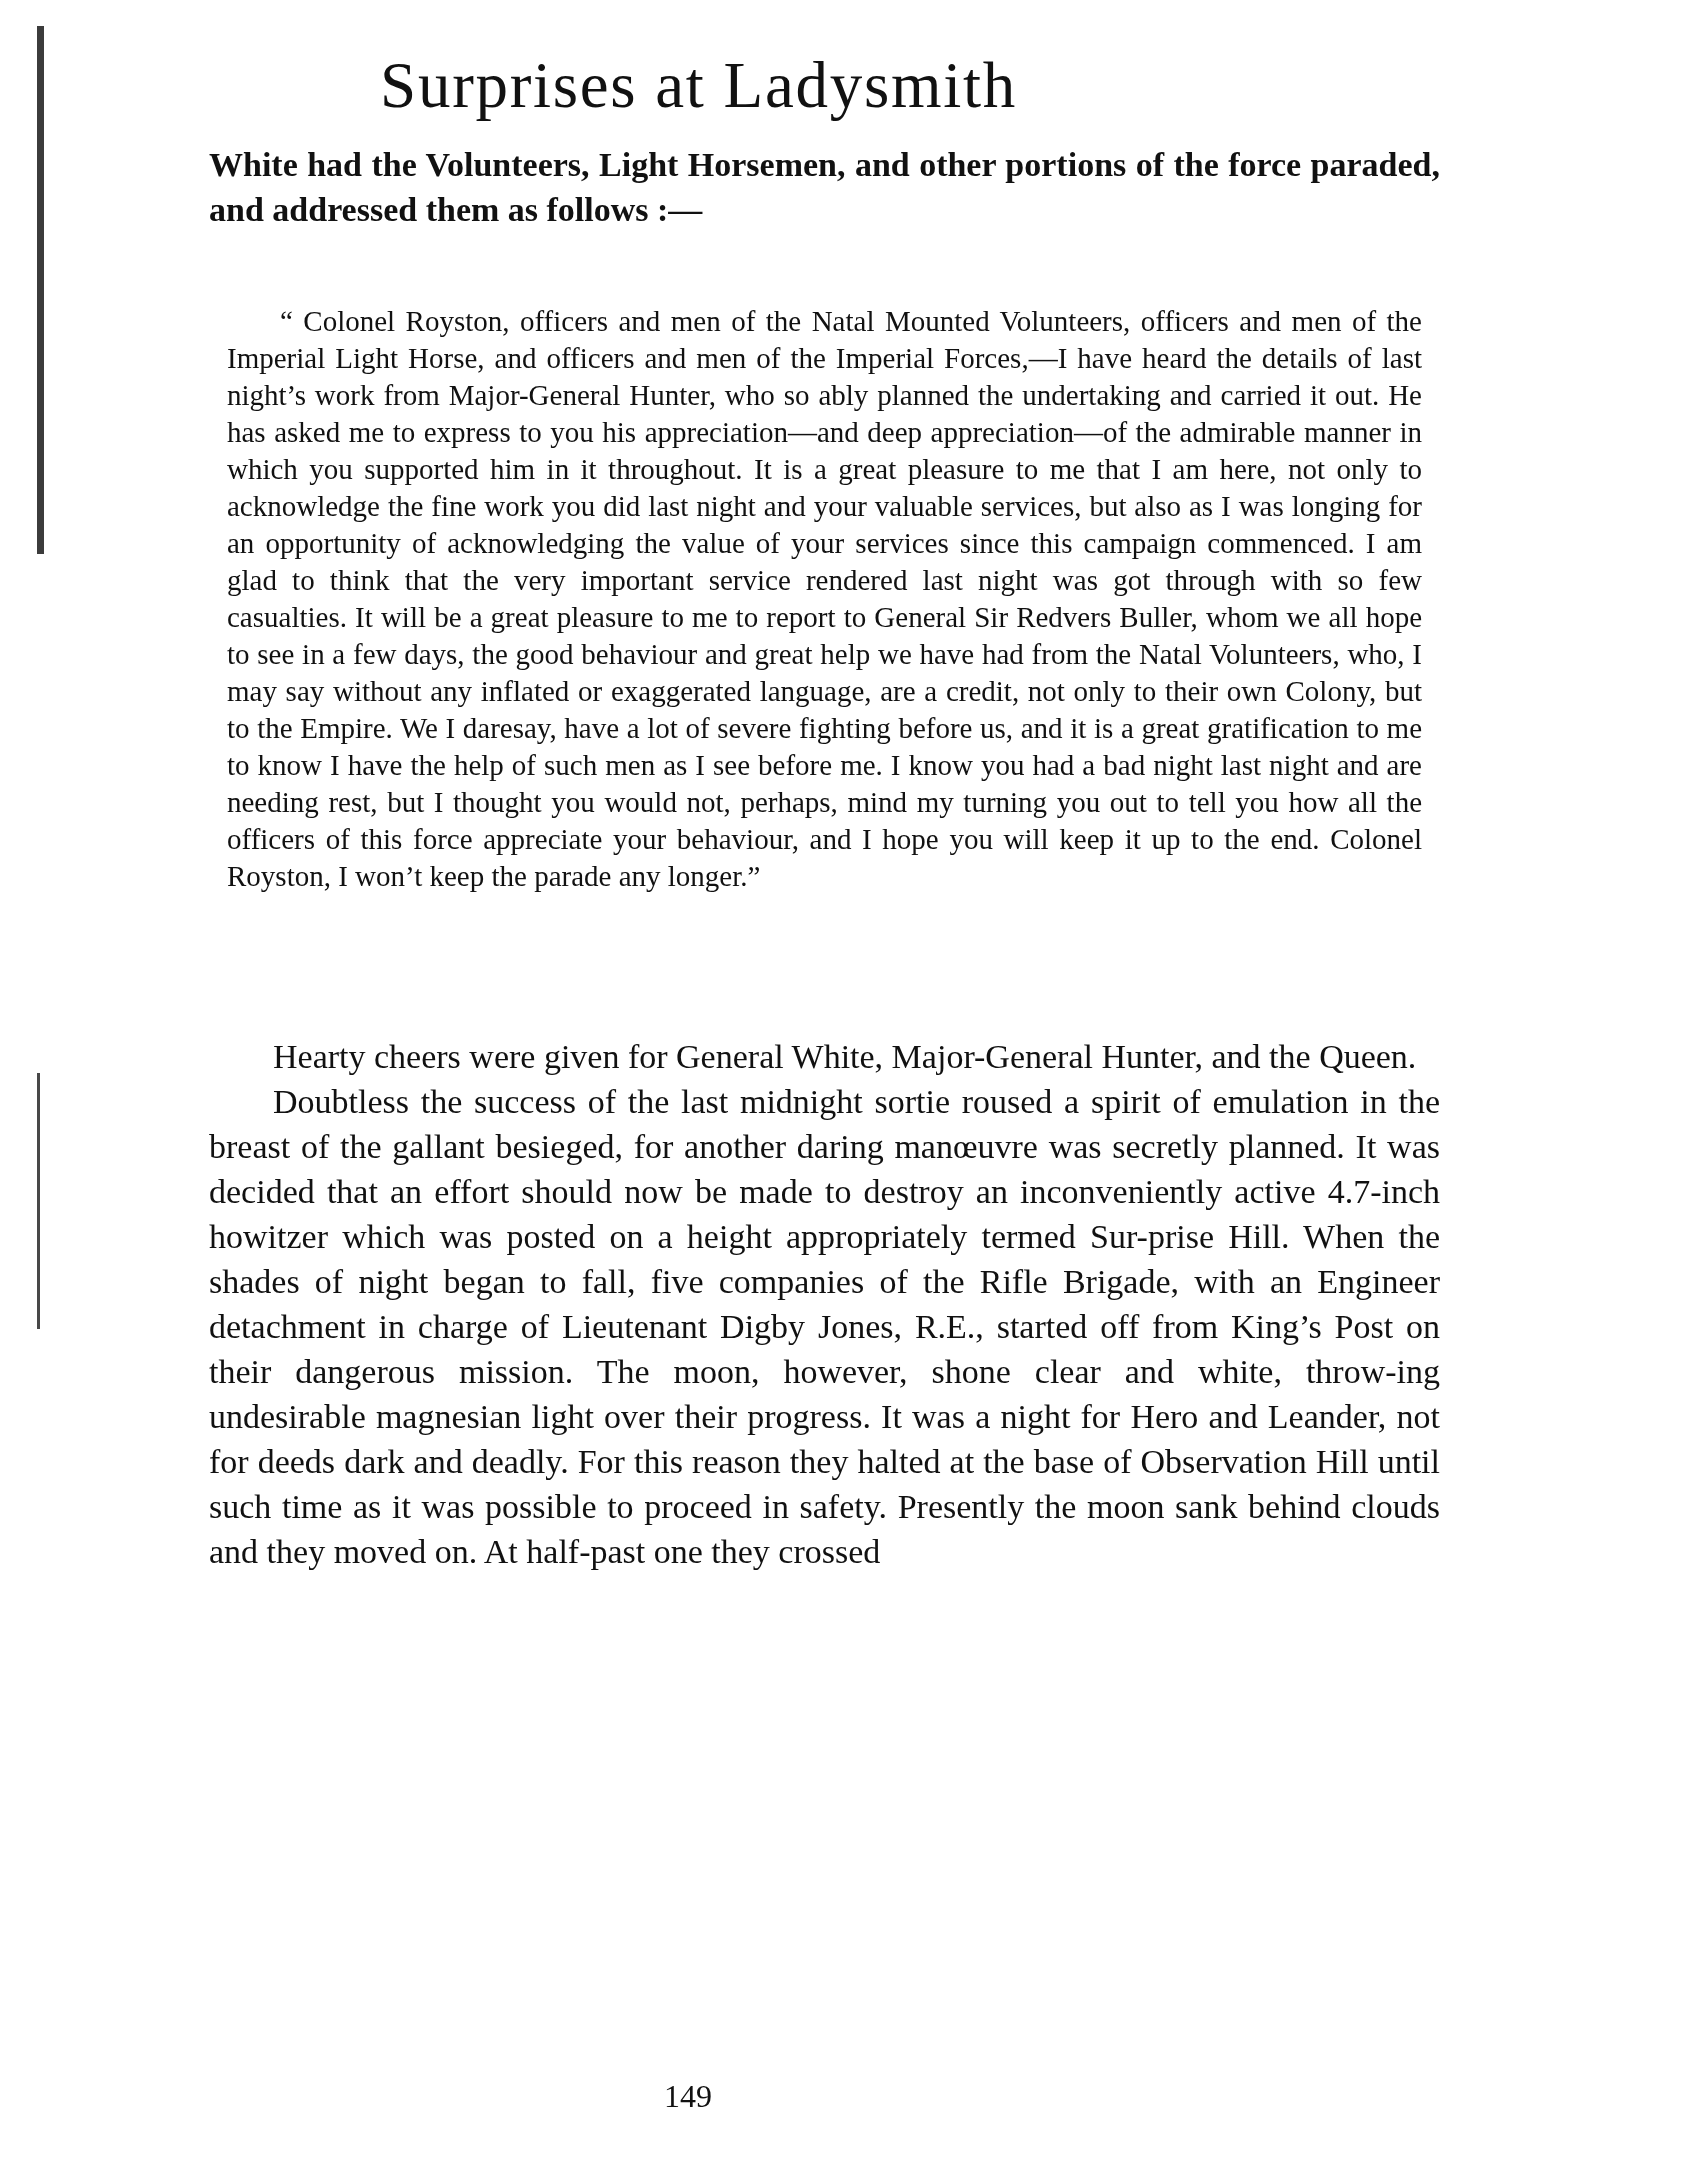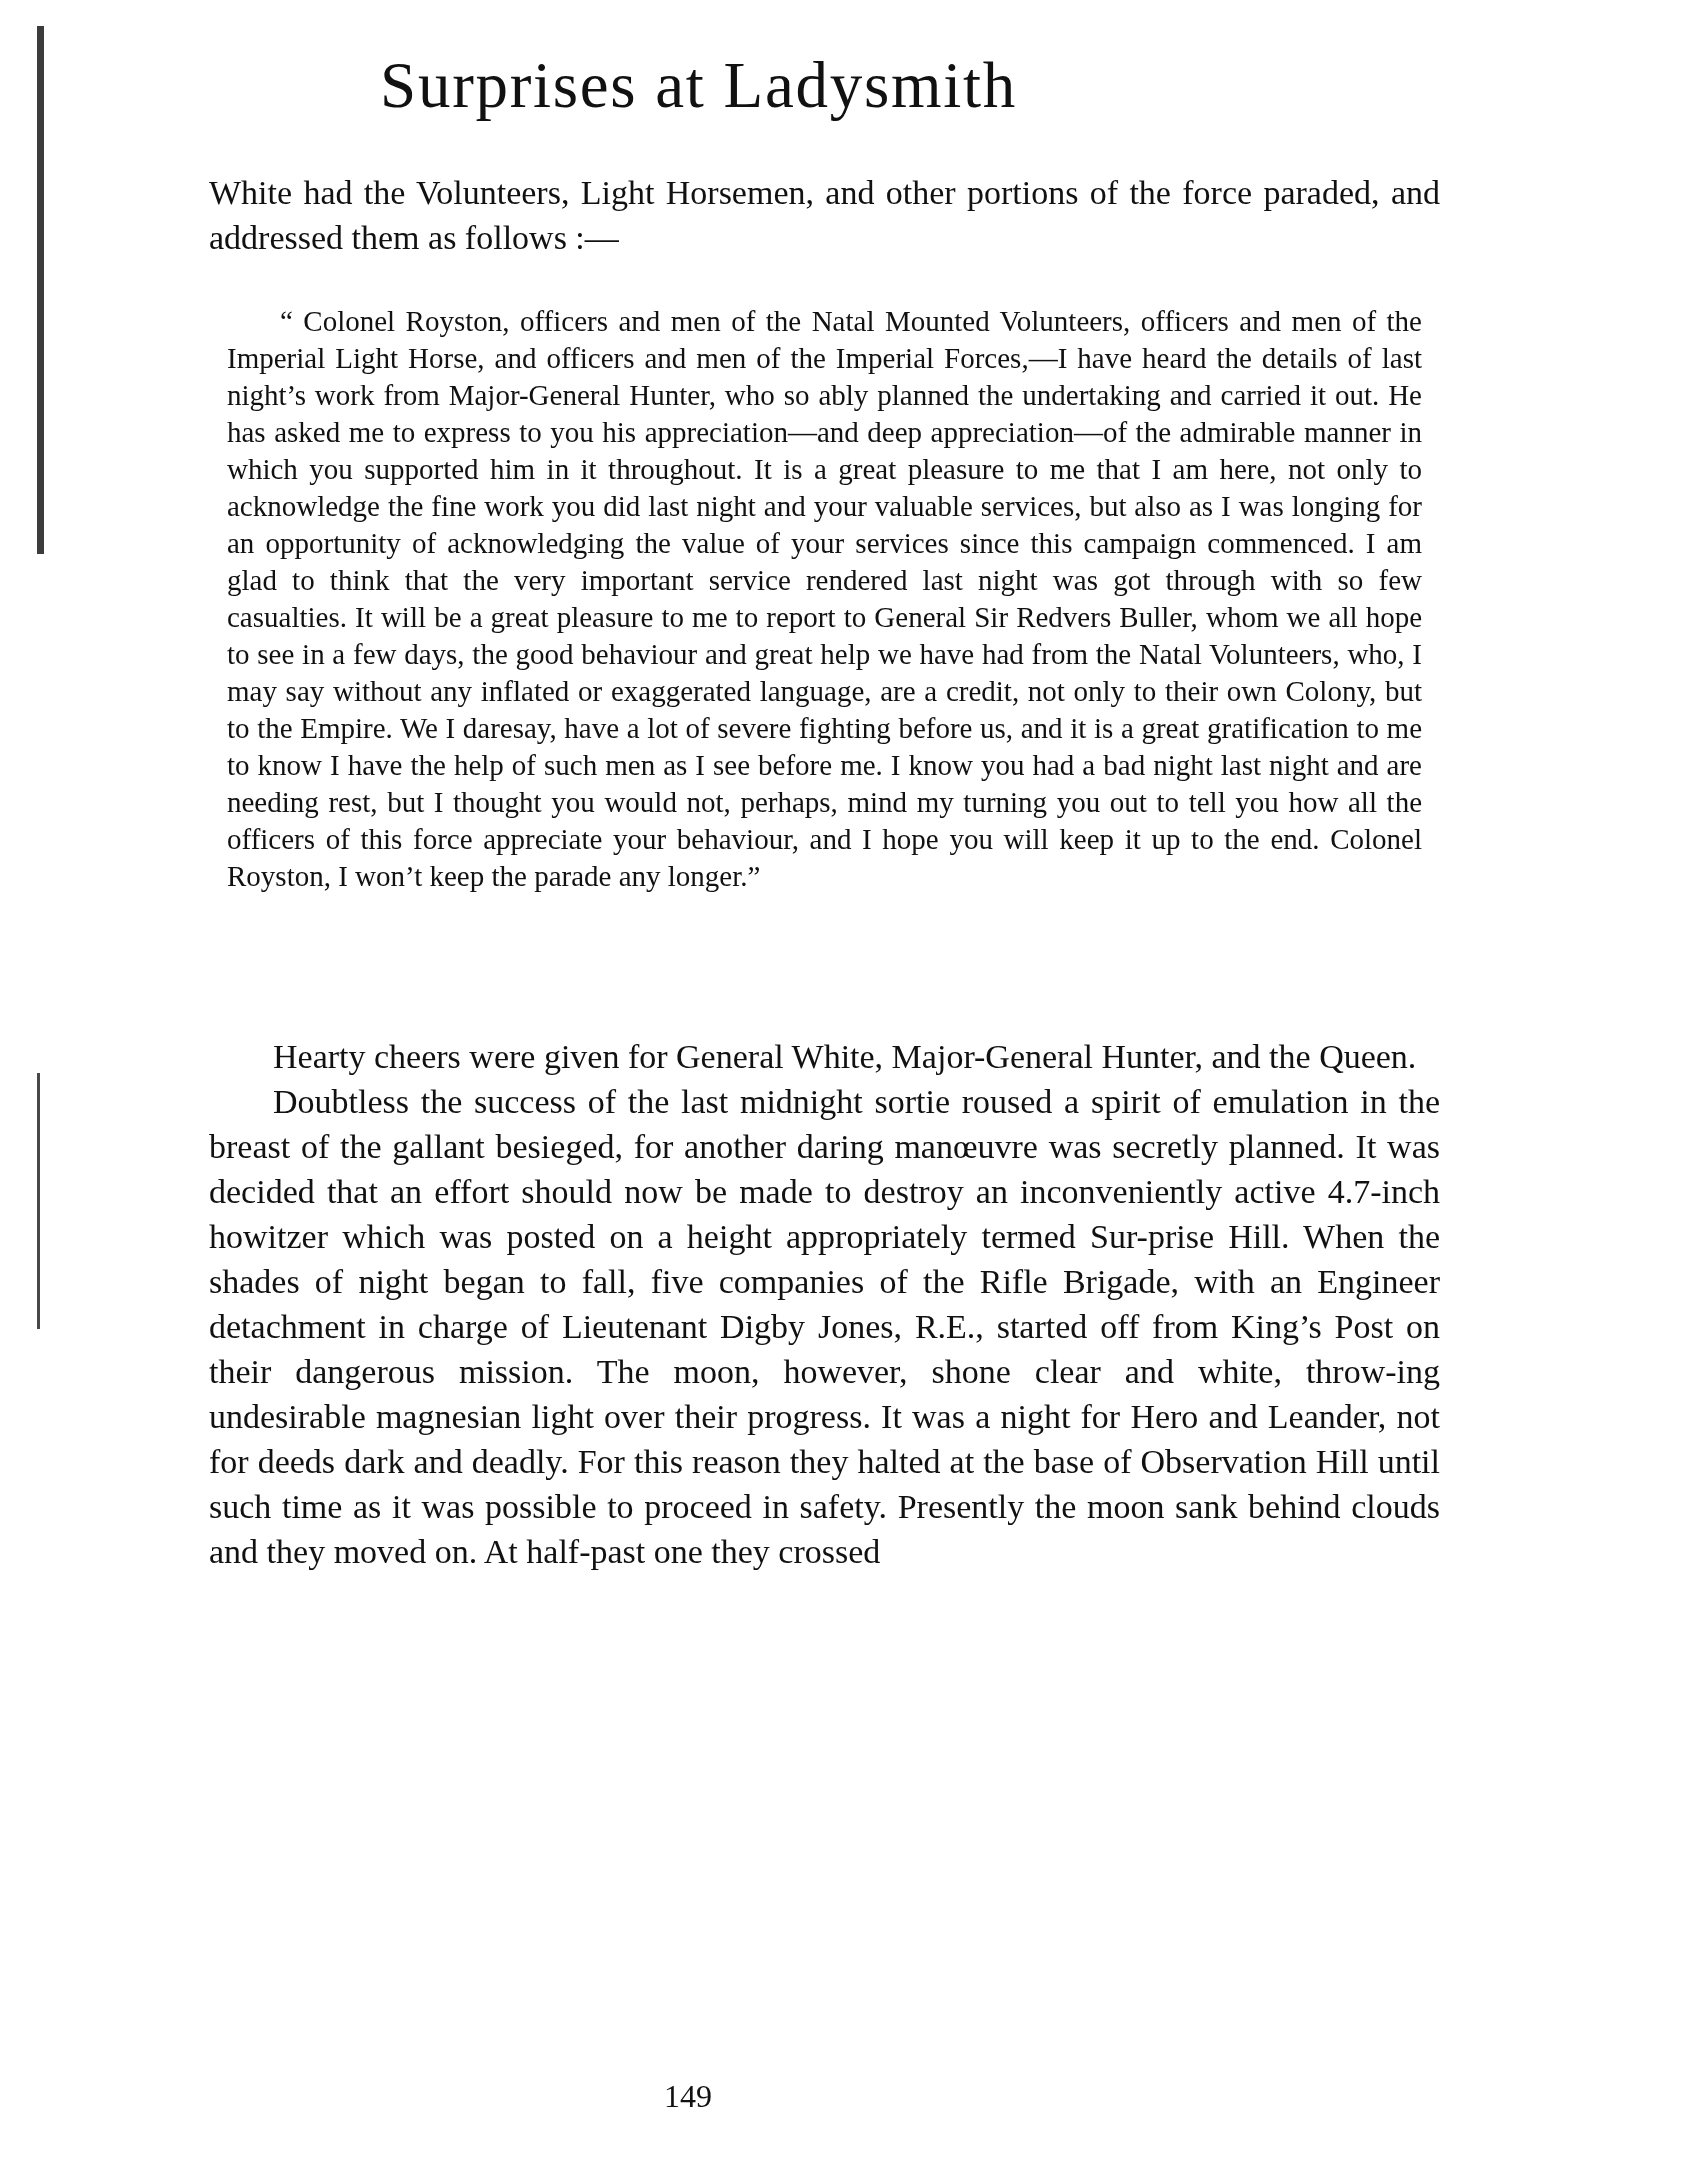--- a/index.html
+++ b/index.html
@@ -14,21 +14,21 @@
   .pageno { position:absolute; top:2078px; left:0; width:1376px; text-align:center; font-size:32px; }
 </style>
 </head>
 <body>
 
 <div class="binding" style="top:25.6px;height:528px;width:6.8px;opacity:0.85;"></div>
 <div class="binding" style="top:1073px;height:256px;width:3.4px;opacity:0.8;"></div>
 
 <h1 class="title" style="font-weight:normal;margin:0;">Surprises at Ladysmith</h1>
 
-<div class="body-text" style="top:170px;">
+<div class="body-text" style="top:142px;font-weight:bold;">
   <p class="noindent">White had the Volunteers, Light Horsemen, and other portions of the force paraded, and addressed them as follows :—</p>
 </div>
 
 <div class="quote">
   <p>“ Colonel Royston, officers and men of the Natal Mounted Volunteers, officers and men of the Imperial Light Horse, and officers and men of the Imperial Forces,—I have heard the details of last night’s work from Major-General Hunter, who so ably planned the undertaking and carried it out.  He has asked me to express to you his appreciation—and deep appreciation—of the admirable manner in which you supported him in it throughout.  It is a great pleasure to me that I am here, not only to acknowledge the fine work you did last night and your valuable services, but also as I was longing for an opportunity of acknowledging the value of your services since this campaign commenced.  I am glad to think that the very important service rendered last night was got through with so few casualties.  It will be a great pleasure to me to report to General Sir Redvers Buller, whom we all hope to see in a few days, the good behaviour and great help we have had from the Natal Volunteers, who, I may say without any inflated or exaggerated language, are a credit, not only to their own Colony, but to the Empire.  We I daresay, have a lot of severe fighting before us, and it is a great gratification to me to know I have the help of such men as I see before me.  I know you had a bad night last night and are needing rest, but I thought you would not, perhaps, mind my turning you out to tell you how all the officers of this force appreciate your behaviour, and I hope you will keep it up to the end.  Colonel Royston, I won’t keep the parade any longer.”</p>
 </div>
 
 <div class="body-text" style="top:1034px;">
   <p>Hearty cheers were given for General White, Major-General Hunter, and the Queen.</p>
   <p>Doubtless the success of the last midnight sortie roused a spirit of emulation in the breast of the gallant besieged, for another daring manœuvre was secretly planned.  It was decided that an effort should now be made to destroy an inconveniently active 4.7-inch howitzer which was posted on a height appropriately termed Sur-prise Hill.  When the shades of night began to fall, five companies of the Rifle Brigade, with an Engineer detachment in charge of Lieutenant Digby Jones, R.E., started off from King’s Post on their dangerous mission.  The moon, however, shone clear and white, throw-ing undesirable magnesian light over their progress.  It was a night for Hero and Leander, not for deeds dark and deadly.  For this reason they halted at the base of Observation Hill until such time as it was possible to proceed in safety.  Presently the moon sank behind clouds and they moved on.  At half-past one they crossed</p>

